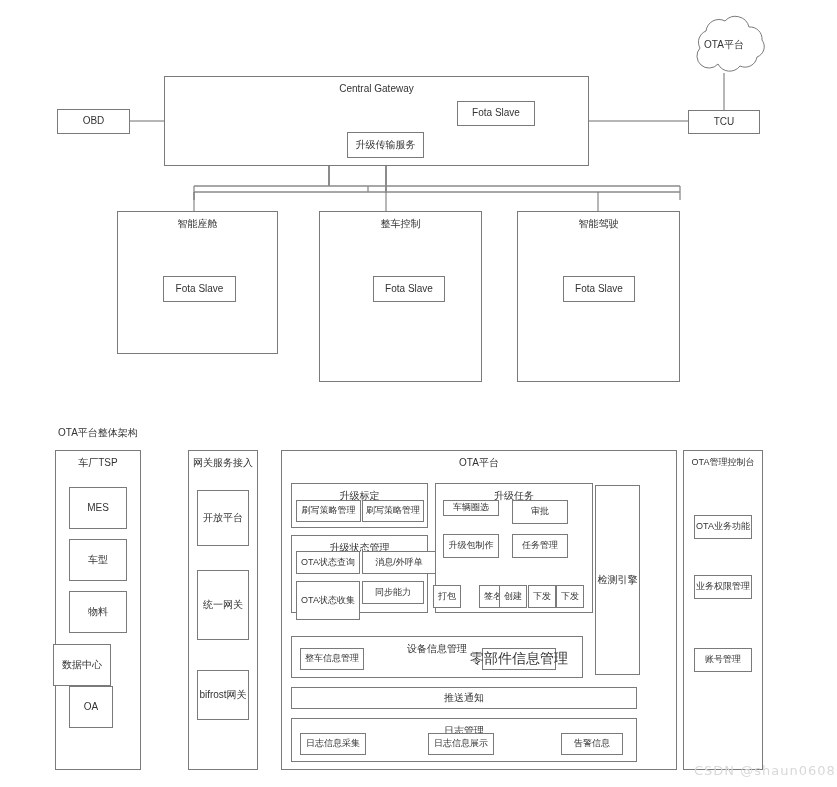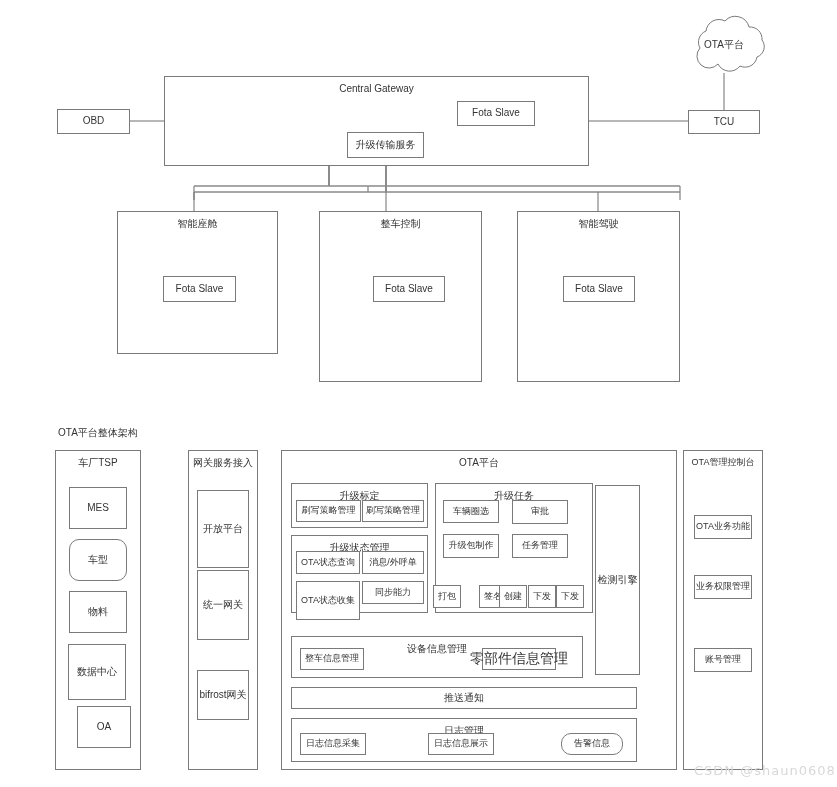--- a/index.html
+++ b/index.html
@@ -157,54 +157,54 @@
     <span>智能驾驶</span>
   </div>
   <div class="box" style="left:563px;top:276px;width:72px;height:26px;">Fota Slave</div>
 
   <div class="section-label" style="left:58px;top:426px;">OTA平台整体架构</div>
 
   <div class="box titled" style="left:55px;top:450px;width:86px;height:320px;">
     <span>车厂TSP</span>
   </div>
   <div class="box" style="left:69px;top:487px;width:58px;height:42px;">MES</div>
-  <div class="box" style="left:69px;top:539px;width:58px;height:42px;border-radius:10px;">车型</div>
+  <div class="box" style="left:69px;top:539px;width:58px;height:42px;">车型</div>
   <div class="box" style="left:69px;top:591px;width:58px;height:42px;">物料</div>
-  <div class="box" style="left:68px;top:644px;width:58px;height:56px;">数据中心</div>
-  <div class="box" style="left:69px;top:706px;width:54px;height:42px;margin-left:8px;">OA</div>
+  <div class="box" style="left:53px;top:644px;width:58px;height:42px;">数据中心</div>
+  <div class="box" style="left:69px;top:686px;width:44px;height:42px;">OA</div>
 
   <div class="box titled" style="left:188px;top:450px;width:70px;height:320px;">
     <span>网关服务接入</span>
   </div>
-  <div class="box" style="left:197px;top:490px;width:52px;height:78px;">开放平台</div>
+  <div class="box" style="left:197px;top:490px;width:52px;height:56px;">开放平台</div>
   <div class="box" style="left:197px;top:570px;width:52px;height:70px;">统一网关</div>
   <div class="box" style="left:197px;top:670px;width:52px;height:50px;">bifrost网关</div>
 
   <div class="box titled" style="left:281px;top:450px;width:396px;height:320px;">
     <span>OTA平台</span>
   </div>
 
   <div class="box titled" style="left:291px;top:483px;width:137px;height:45px;">
     <span>升级标定</span>
   </div>
   <div class="box" style="left:296px;top:500px;width:65px;height:22px;font-size:9px;">刷写策略管理</div>
   <div class="box" style="left:362px;top:500px;width:62px;height:22px;font-size:9px;">刷写策略管理</div>
 
   <div class="box titled" style="left:291px;top:535px;width:137px;height:78px;">
     <span>升级状态管理</span>
   </div>
   <div class="box" style="left:296px;top:551px;width:64px;height:23px;font-size:9px;">OTA状态查询</div>
-  <div class="box" style="left:362px;top:551px;width:62px;height:23px;font-size:9px;">消息/外呼单</div>
+  <div class="box" style="left:362px;top:551px;width:74px;height:23px;font-size:9px;">消息/外呼单</div>
   <div class="box" style="left:296px;top:581px;width:64px;height:39px;font-size:9px;">OTA状态收集</div>
   <div class="box" style="left:362px;top:581px;width:62px;height:23px;font-size:9px;">同步能力</div>
 
   <div class="box titled" style="left:435px;top:483px;width:158px;height:130px;">
     <span>升级任务</span>
   </div>
-  <div class="box" style="left:443px;top:500px;width:56px;height:23px;font-size:9px;">车辆圈选</div>
+  <div class="box" style="left:443px;top:500px;width:56px;height:16px;font-size:9px;">车辆圈选</div>
   <div class="box" style="left:512px;top:500px;width:56px;height:24px;font-size:9px;">审批</div>
   <div class="box" style="left:443px;top:534px;width:56px;height:24px;font-size:9px;">升级包制作</div>
   <div class="box" style="left:512px;top:534px;width:56px;height:24px;font-size:9px;">任务管理</div>
 
   <div class="box" style="left:433px;top:585px;width:28px;height:23px;font-size:9px;">打包</div>
   <div class="box" style="left:479px;top:585px;width:28px;height:23px;font-size:9px;">签名</div>
   <div class="box" style="left:499px;top:585px;width:28px;height:23px;font-size:9px;">创建</div>
   <div class="box" style="left:528px;top:585px;width:28px;height:23px;font-size:9px;">下发</div>
   <div class="box" style="left:556px;top:585px;width:28px;height:23px;font-size:9px;">下发</div>
 
@@ -216,21 +216,21 @@
   <div class="box" style="left:300px;top:648px;width:64px;height:22px;font-size:9px;">整车信息管理</div>
   <div class="box" style="left:482px;top:648px;width:74px;height:22px;font-size:14px;">零部件信息管理</div>
 
   <div class="box" style="left:291px;top:687px;width:346px;height:22px;">推送通知</div>
 
   <div class="box titled" style="left:291px;top:718px;width:346px;height:44px;">
     <span>日志管理</span>
   </div>
   <div class="box" style="left:300px;top:733px;width:66px;height:22px;font-size:9px;">日志信息采集</div>
   <div class="box" style="left:428px;top:733px;width:66px;height:22px;font-size:9px;">日志信息展示</div>
-  <div class="box" style="left:561px;top:733px;width:62px;height:22px;font-size:9px;border-radius:10px;">告警信息</div>
+  <div class="box" style="left:561px;top:733px;width:62px;height:22px;font-size:9px;">告警信息</div>
 
   <div class="box titled" style="left:683px;top:450px;width:80px;height:320px;">
     <span style="font-size:9px;">OTA管理控制台</span>
   </div>
   <div class="box" style="left:694px;top:515px;width:58px;height:24px;font-size:9px;">OTA业务功能</div>
   <div class="box" style="left:694px;top:575px;width:58px;height:24px;font-size:9px;">业务权限管理</div>
   <div class="box" style="left:694px;top:648px;width:58px;height:24px;font-size:9px;">账号管理</div>
 
   <div class="watermark" style="left:694px;top:763px;">CSDN @shaun0608</div>
 

